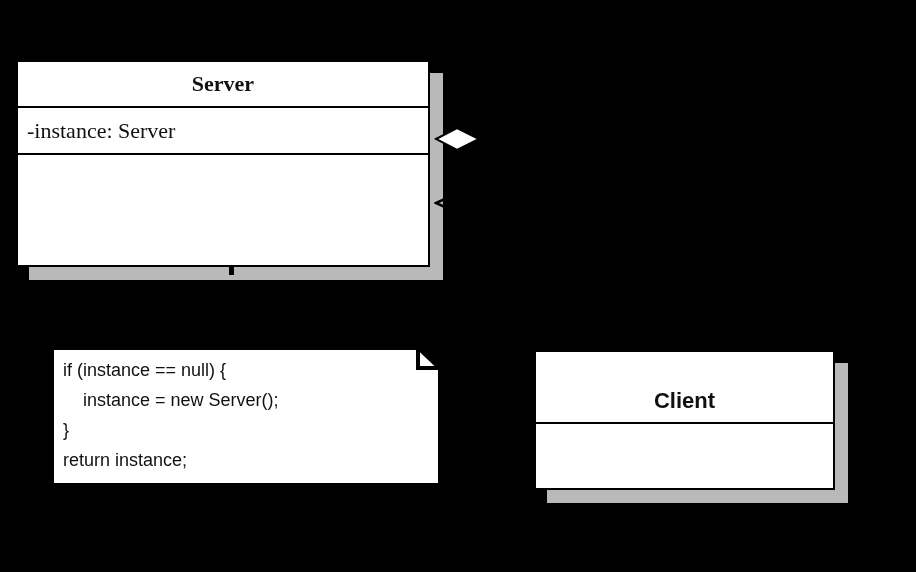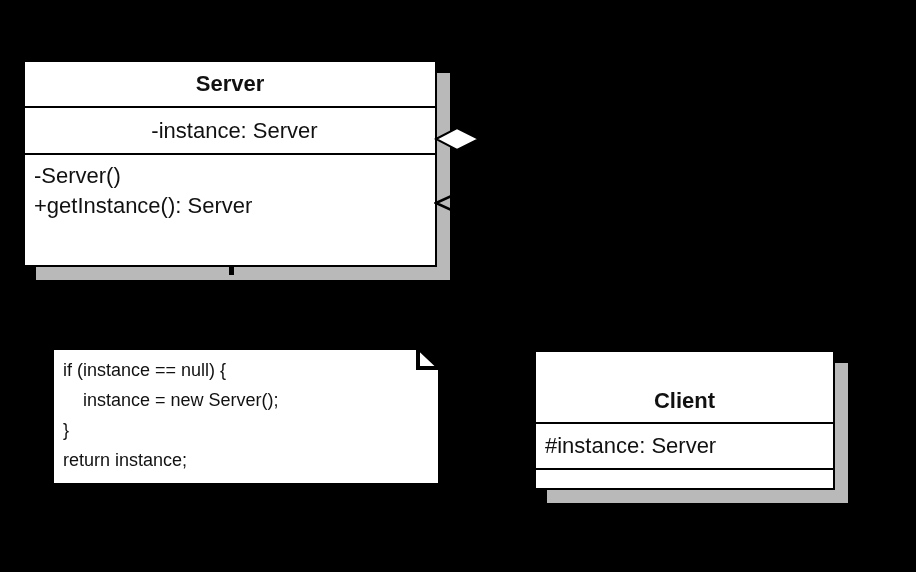--- a/index.html
+++ b/index.html
@@ -38,23 +38,23 @@
     padding-left: 9px;
     overflow: hidden;
     white-space: pre;
   }
   .class-box .class-ops {
     padding: 6px 0 0 9px;
     line-height: 30px;
     white-space: pre;
     overflow: hidden;
   }
-  .server { left: 23px; top: 60px; width: 414px; height: 207px; }
+  .server { left: 16px; top: 60px; width: 414px; height: 207px; font-family: Liberation Serif, serif; }
   .server .class-title { height: 44px; line-height: 44px; }
-  .server .class-attrs { height: 45px; line-height: 45px; text-align: center; }
+  .server .class-attrs { height: 45px; line-height: 45px; }
 
   .client { left: 534px; top: 350px; width: 301px; height: 140px; }
   .client .class-title { height: 42px; line-height: 42px; margin-top: 28px; }
   .client .class-attrs { height: 44px; line-height: 44px; }
   .client .class-ops { height: 46px; }
 
   .note {
     position: absolute;
     left: 52px; top: 348px;
     width: 388px; height: 137px;
@@ -80,27 +80,24 @@
   }
 </style>
 </head>
 <body>
 
 <div class="canvas">
 
   <div class="class-box server">
     <div class="class-title">Server</div>
     <div class="class-attrs">-instance: Server</div>
-    <div class="class-ops">-Server()
-+getInstance(): Server</div>
   </div>
 
   <div class="class-box client">
     <div class="class-title">Client</div>
-    <div class="class-attrs">#instance: Server</div>
     <div class="class-ops"></div>
   </div>
 
   <div class="note">
     <div class="note-text">if (instance == null) {
     instance = new Server();
 }
 return instance;</div>
     <svg class="note-fold" width="24" height="22" viewBox="0 0 24 22" aria-hidden="true">
       <rect x="0" y="0" width="24" height="22" fill="#000000"></rect>

